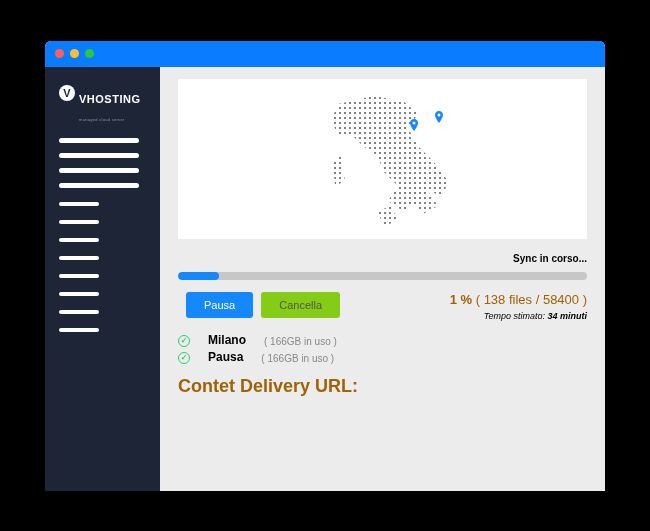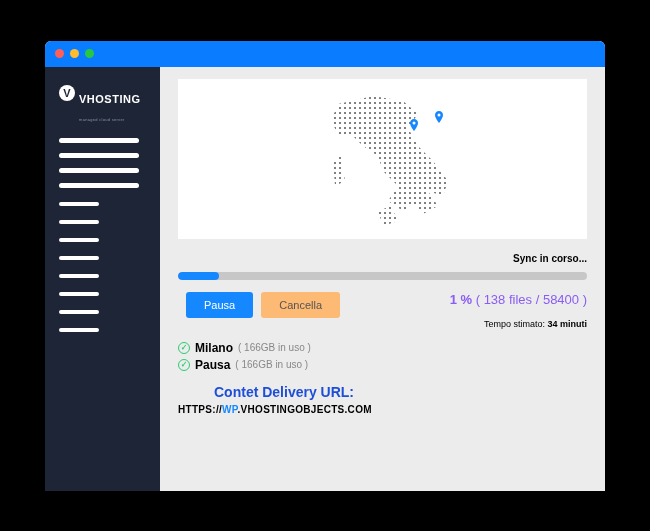--- a/index.html
+++ b/index.html
@@ -105,33 +105,33 @@
   .btn-group { display:flex; gap:8px;margin-left:8px; }
   .btn {
     font-size:11px;
     padding:7px 18px;
     border:none;
     border-radius:3px;
     font-weight:500;
     cursor:pointer;
   }
   .btn-primary { background:#1688ff; color:#fff; }
-  .btn-secondary { background:#fdba74; color:#555; }
+  .btn-secondary { background:#84cc16; color:#555; }
   .stats { text-align:right; margin-left:auto;}
-  .stats-main { font-size:13px; color:#8b5cf6; }
+  .stats-main { font-size:13px; color:#a16207; }
   .stats-main b { font-weight:800; }
-  .stats-sub { font-size:9px; color:#000; margin-top:12px;}
+  .stats-sub { font-size:9px; color:#000; margin-top:4px;font-style:italic;}
   .stats-sub b { font-weight:700;}
   .locations { margin-top:12px; }
-  .loc { display:flex; align-items:center; gap:5px; font-size:12px; margin-bottom:3px;}
+  .loc { display:flex; align-items:flex-end; gap:18px; font-size:12px; margin-bottom:3px;}
   .loc-check { width:12px; height:12px; border:1.5px solid #2ecc71; border-radius:50%; display:flex; align-items:center; justify-content:center;}
   .loc-check::after { content:"✓"; color:#2ecc71; font-size:8px; font-weight:bold;}
   .loc-name { font-weight:800; color:#000;}
   .loc-usage { color:#888; font-size:10px;}
-  .cdn-title { font-size:14px; font-weight:900; margin-top:12px; color:#1d4ed8;margin-left:36px;}
+  .cdn-title { font-size:18px; font-weight:900; margin-top:12px; color:#a16207;}
   .cdn-url { font-size:10px; font-weight:800; margin-top:4px; letter-spacing:0.3px;}
   .cdn-url .hl { color:#1688ff;}
 </style>
 </head>
 <body>
 
 <div class="window">
   <div class="titlebar">
     <div class="dot red"></div>
     <div class="dot yellow"></div>
@@ -209,18 +209,15 @@
           <span class="loc-usage">( 166GB in uso )</span>
         </div>
         <div class="loc">
           <span class="loc-check"></span>
           <span class="loc-name">Pausa</span>
           <span class="loc-usage">( 166GB in uso )</span>
         </div>
       </div>
 
       <div class="cdn-title">Contet Delivery URL:</div>
-      <div class="cdn-url">
-        <span>HTTPS://</span><span class="hl">WP</span><span>.VHOSTINGOBJECTS.COM</span>
-      </div>
     </div>
   </div>
 </div>
 
 </body></html>

